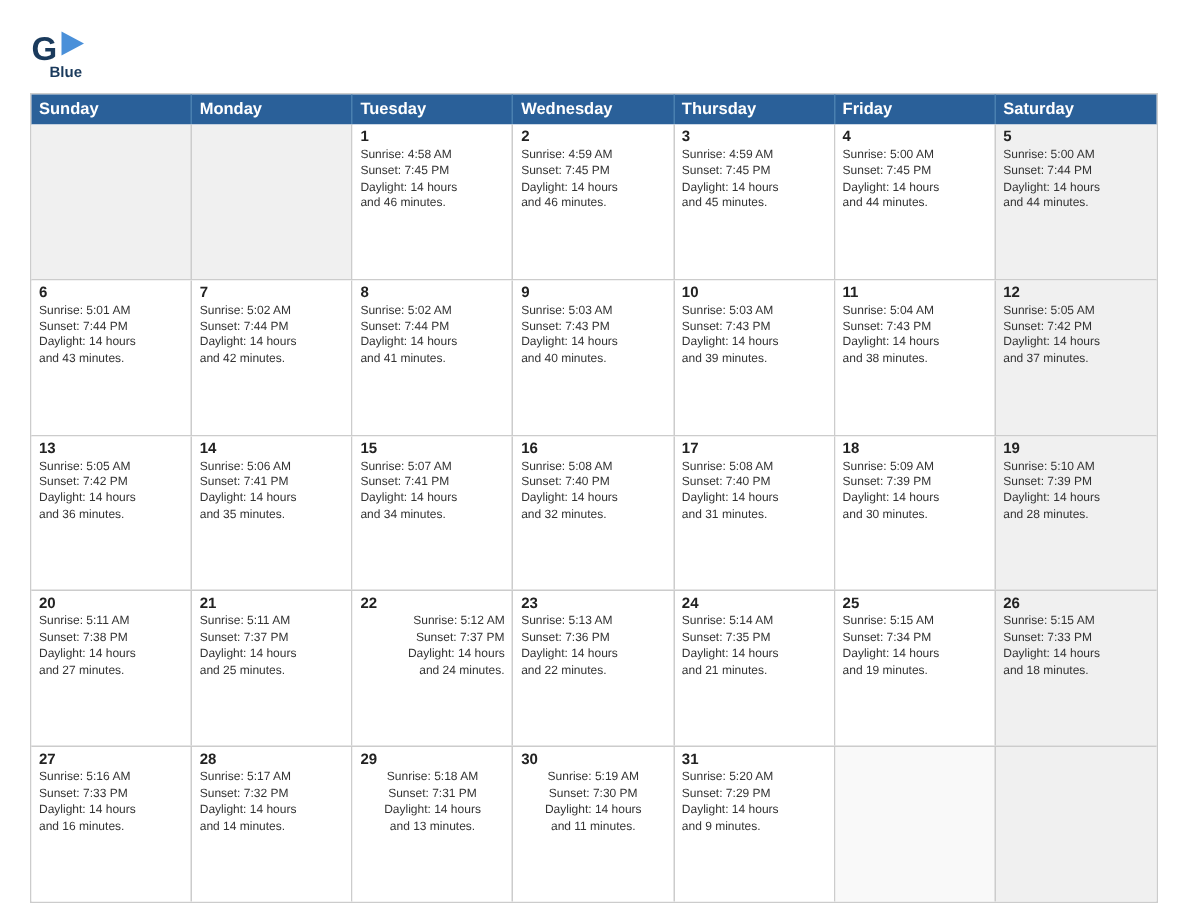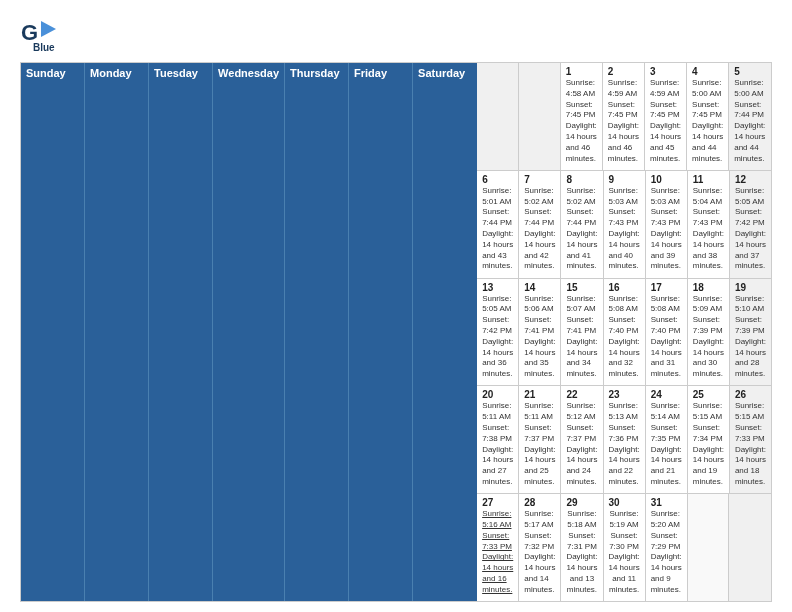--- a/index.html
+++ b/index.html
@@ -36,20 +36,21 @@
       font-weight: bold;
       color: #222;
     }
     .subtitle {
       font-size: 14px;
       color: #444;
     }
     .calendar {
       flex: 1;
       display: flex;
+      flex-direction: column;
       border: 1px solid #ccc;
     }
     .cal-header {
       display: grid;
       grid-template-columns: repeat(7, 1fr);
       background: #2a6099;
     }
     .cal-header-cell {
       color: #fff;
       font-size: 11px;
@@ -276,21 +277,21 @@
           </div>
           <div class="cal-cell">
             <span class="day-num">21</span>
             <div class="cell-text" style="white-space: pre-line;">Sunrise: 5:11 AM
 Sunset: 7:37 PM
 Daylight: 14 hours
 and 25 minutes.</div>
           </div>
           <div class="cal-cell">
             <span class="day-num">22</span>
-            <div class="cell-text" style="white-space: pre-line;">Sunrise: 5:12 AM
+            <div class="cell-text" style="white-space: pre-line; text-align: right;">Sunrise: 5:12 AM
 Sunset: 7:37 PM
 Daylight: 14 hours
 and 24 minutes.</div>
           </div>
           <div class="cal-cell">
             <span class="day-num">23</span>
             <div class="cell-text" style="white-space: pre-line;">Sunrise: 5:13 AM
 Sunset: 7:36 PM
 Daylight: 14 hours
 and 22 minutes.</div>
@@ -313,21 +314,21 @@
             <span class="day-num">26</span>
             <div class="cell-text" style="white-space: pre-line;">Sunrise: 5:15 AM
 Sunset: 7:33 PM
 Daylight: 14 hours
 and 18 minutes.</div>
           </div>
         </div>
         <div class="cal-row">
           <div class="cal-cell">
             <span class="day-num">27</span>
-            <div class="cell-text" style="white-space: pre-line; text-decoration: underline;">Sunrise: 5:16 AM
+            <div class="cell-text" style="white-space: pre-line;">Sunrise: 5:16 AM
 Sunset: 7:33 PM
 Daylight: 14 hours
 and 16 minutes.</div>
           </div>
           <div class="cal-cell">
             <span class="day-num">28</span>
             <div class="cell-text" style="white-space: pre-line;">Sunrise: 5:17 AM
 Sunset: 7:32 PM
 Daylight: 14 hours
 and 14 minutes.</div>

